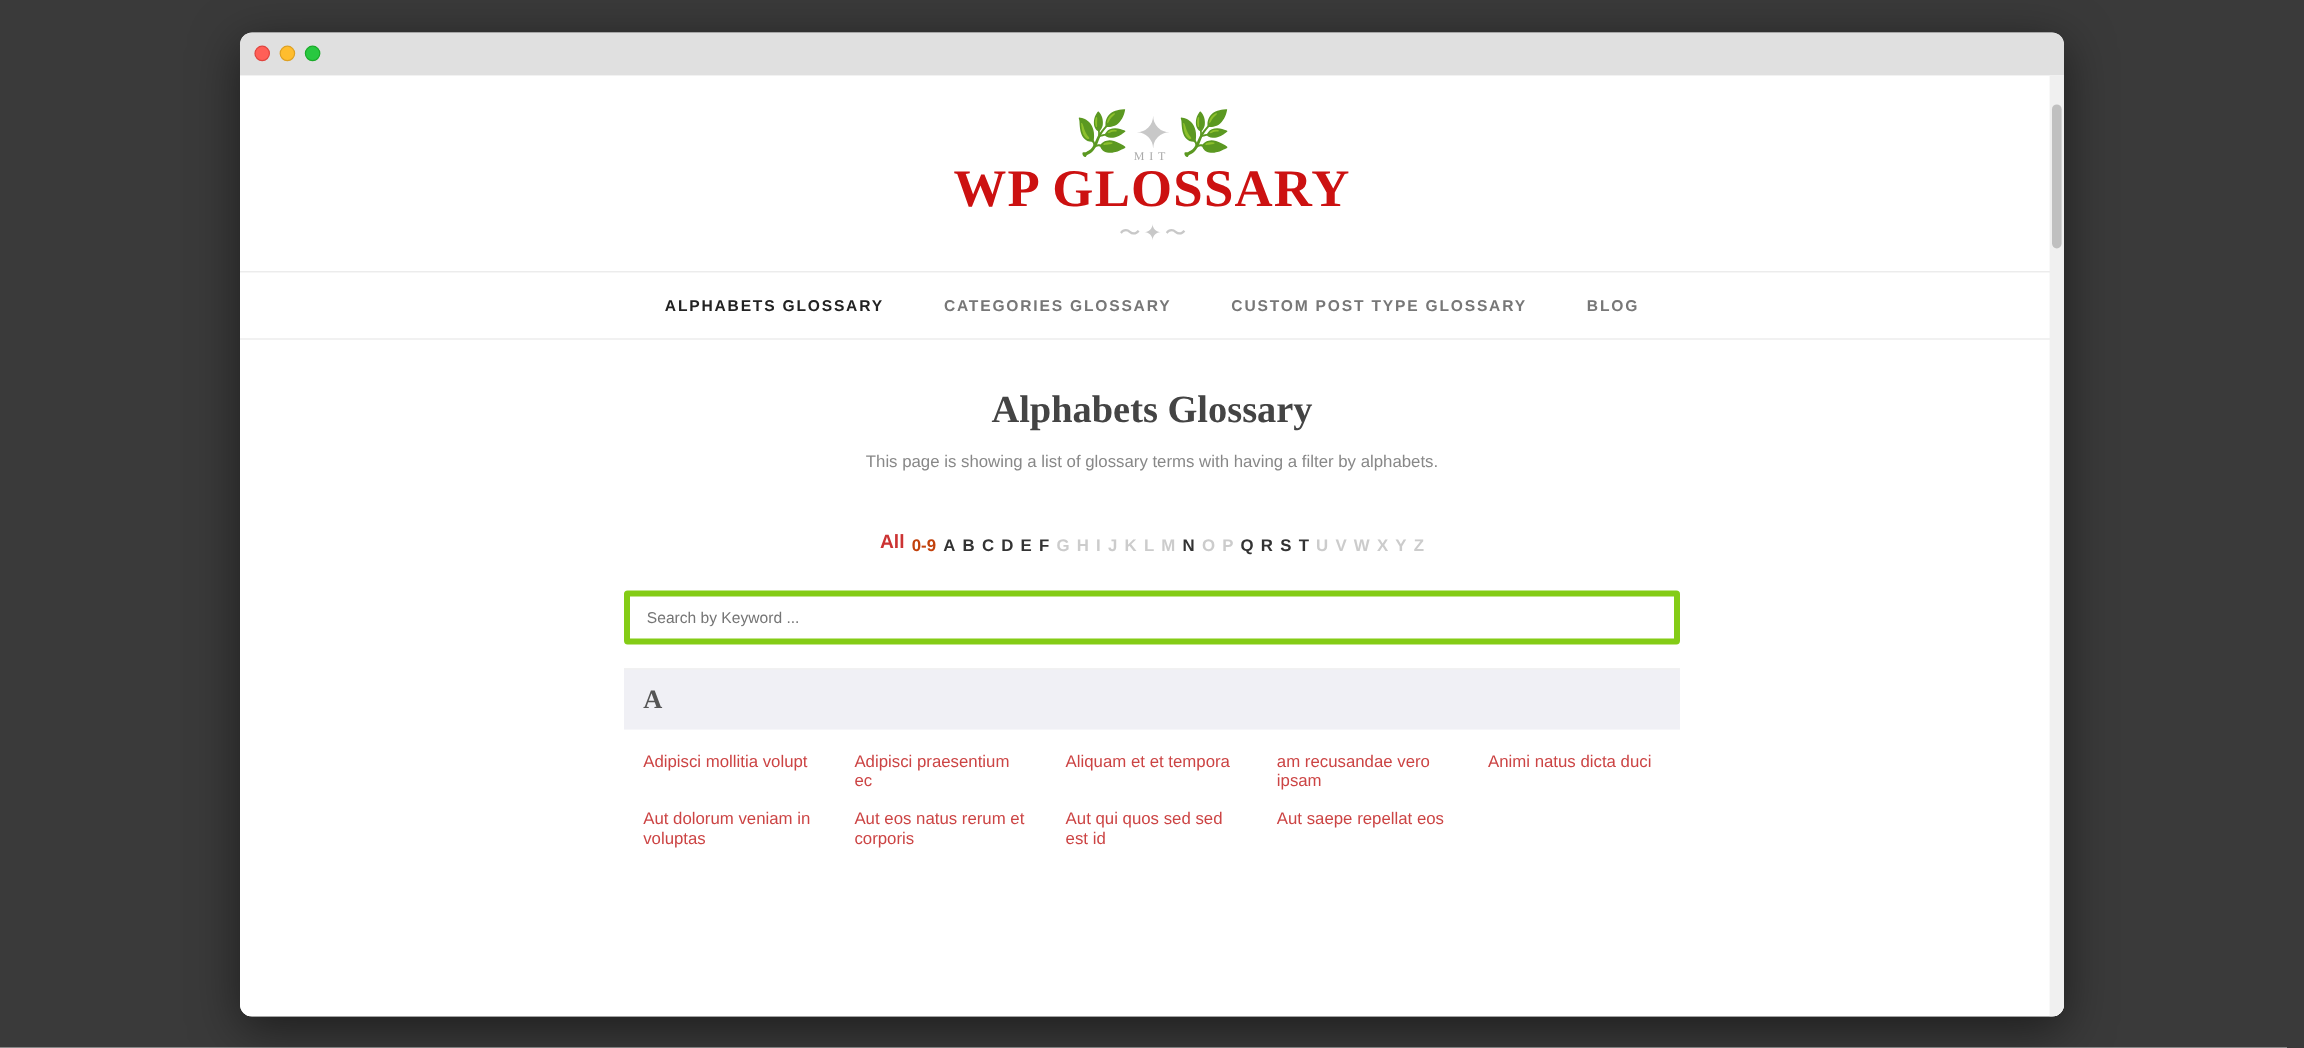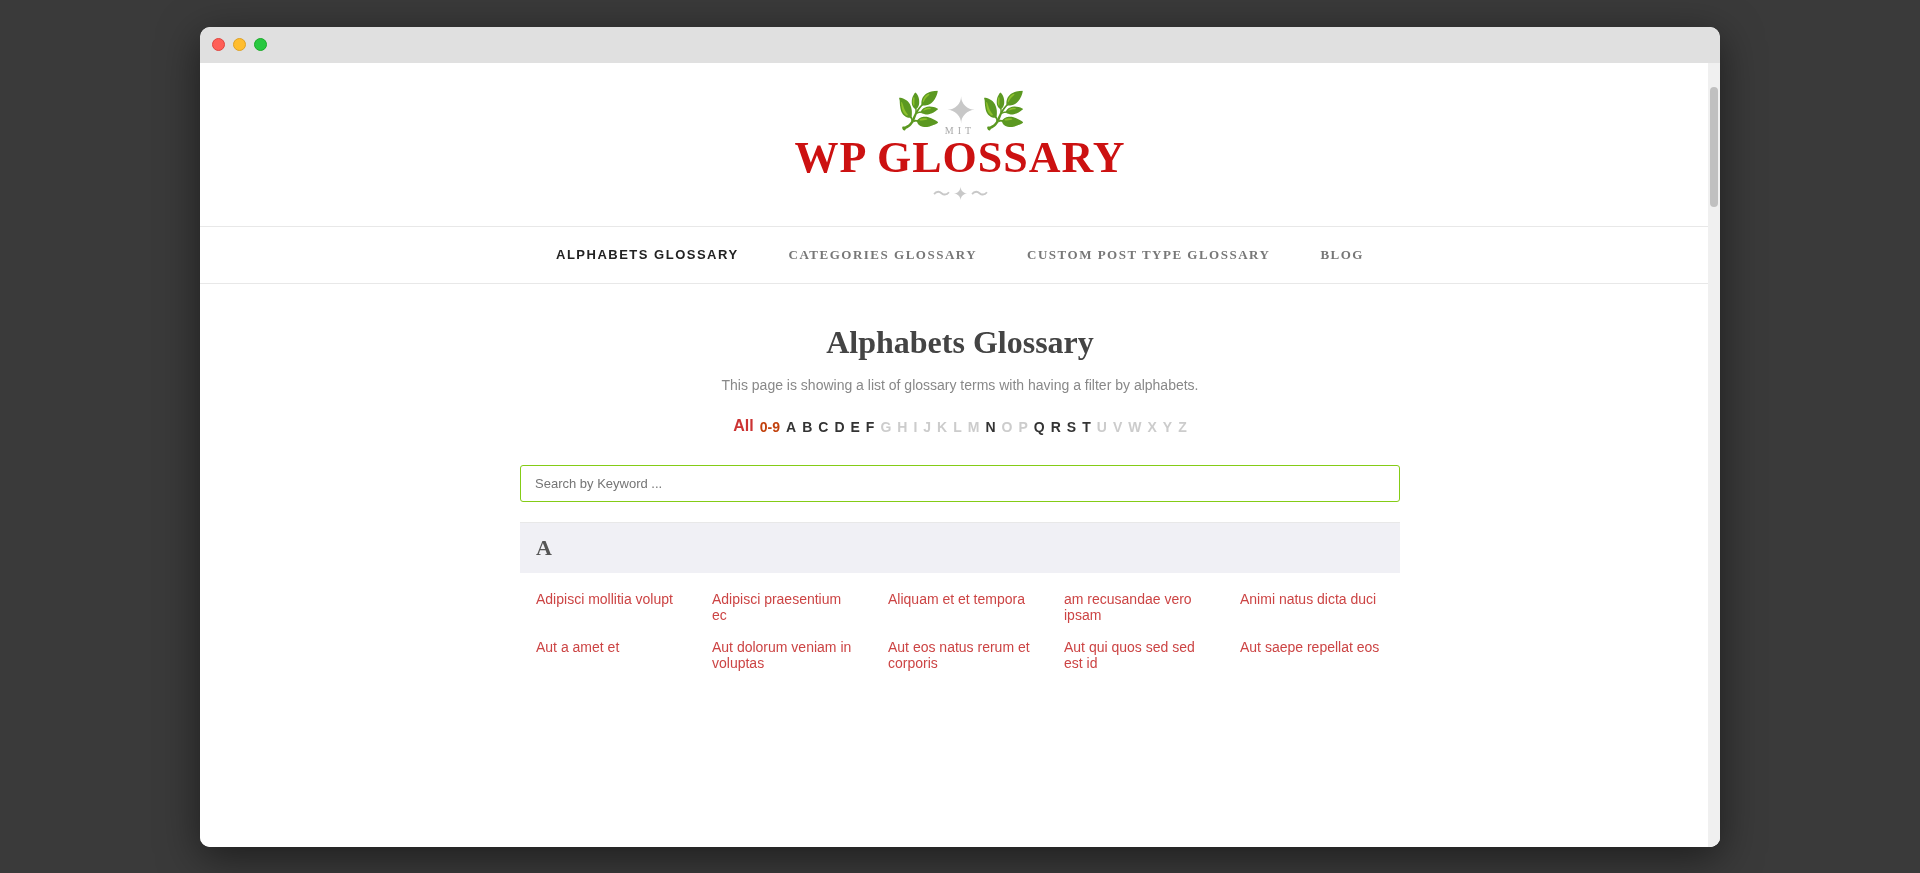--- a/index.html
+++ b/index.html
@@ -129,21 +129,20 @@
     }
 
     .nav-item.active {
       color: #222;
       font-weight: 900;
     }
 
     .nav-item:not(.active) {
       color: #777;
       font-weight: 600;
-      font-family: Liberation Serif, serif;
     }
 
     
     .main-content {
       max-width: 920px;
       margin: 0 auto;
       padding: 40px 20px 40px;
     }
 
     .page-title {
@@ -152,21 +151,21 @@
       font-weight: 700;
       color: #444;
       margin-bottom: 16px;
       font-family: Georgia, serif;
     }
 
     .page-description {
       text-align: center;
       font-size: 14px;
       color: #888;
-      margin-bottom: 24px;
+      margin-bottom: 52px;
       font-family: Arial, sans-serif;
     }
 
     
     .alphabet-filter {
       display: flex;
       justify-content: center;
       align-items: flex-end;
       gap: 6px;
       margin-bottom: 30px;
@@ -187,21 +186,21 @@
     .alpha-item.bold-dark { color: #333; font-weight: 900; }
 
     
     .search-container {
       margin-bottom: 20px;
     }
 
     .search-input {
       width: 100%;
       padding: 10px 14px;
-      border: 1px solid #84cc16;
+      border: 5px solid #84cc16;
       border-radius: 3px;
       font-size: 13px;
       color: #aaa;
       font-family: Arial, sans-serif;
       outline: none;
       background: #fff;
     }
 
     
     .letter-section {
@@ -308,21 +307,20 @@
 
       <div id="glossary-sections">
           <div class="letter-section">
             <div class="letter-header">A</div>
             <div class="glossary-grid">
               <a class="glossary-link">Adipisci mollitia volupt</a>
               <a class="glossary-link">Adipisci praesentium ec</a>
               <a class="glossary-link">Aliquam et et tempora</a>
               <a class="glossary-link">am recusandae vero ipsam</a>
               <a class="glossary-link">Animi natus dicta duci</a>
-              <a class="glossary-link">Aut a amet et</a>
               <a class="glossary-link">Aut dolorum veniam in voluptas</a>
               <a class="glossary-link">Aut eos natus rerum et corporis</a>
               <a class="glossary-link">Aut qui quos sed sed est id</a>
               <a class="glossary-link">Aut saepe repellat eos</a>
               <div></div>
             </div>
           </div>
         </div>
 
     </div>

